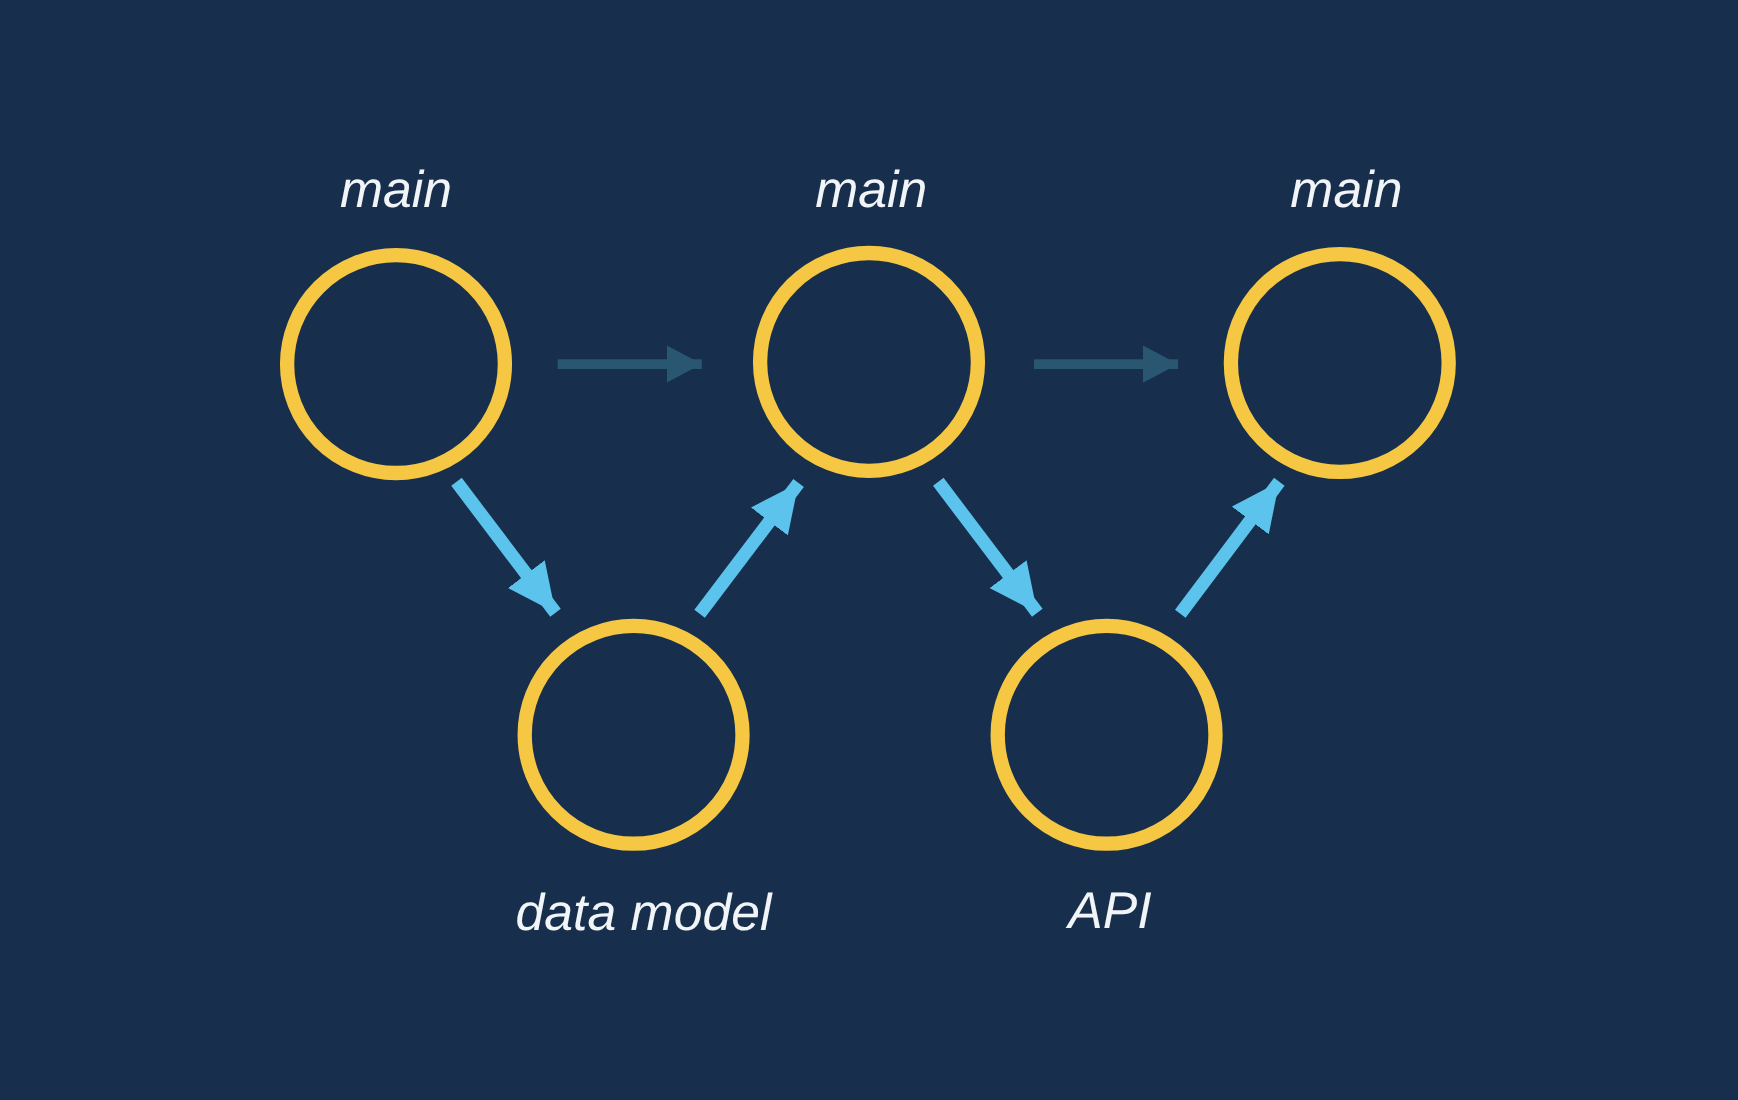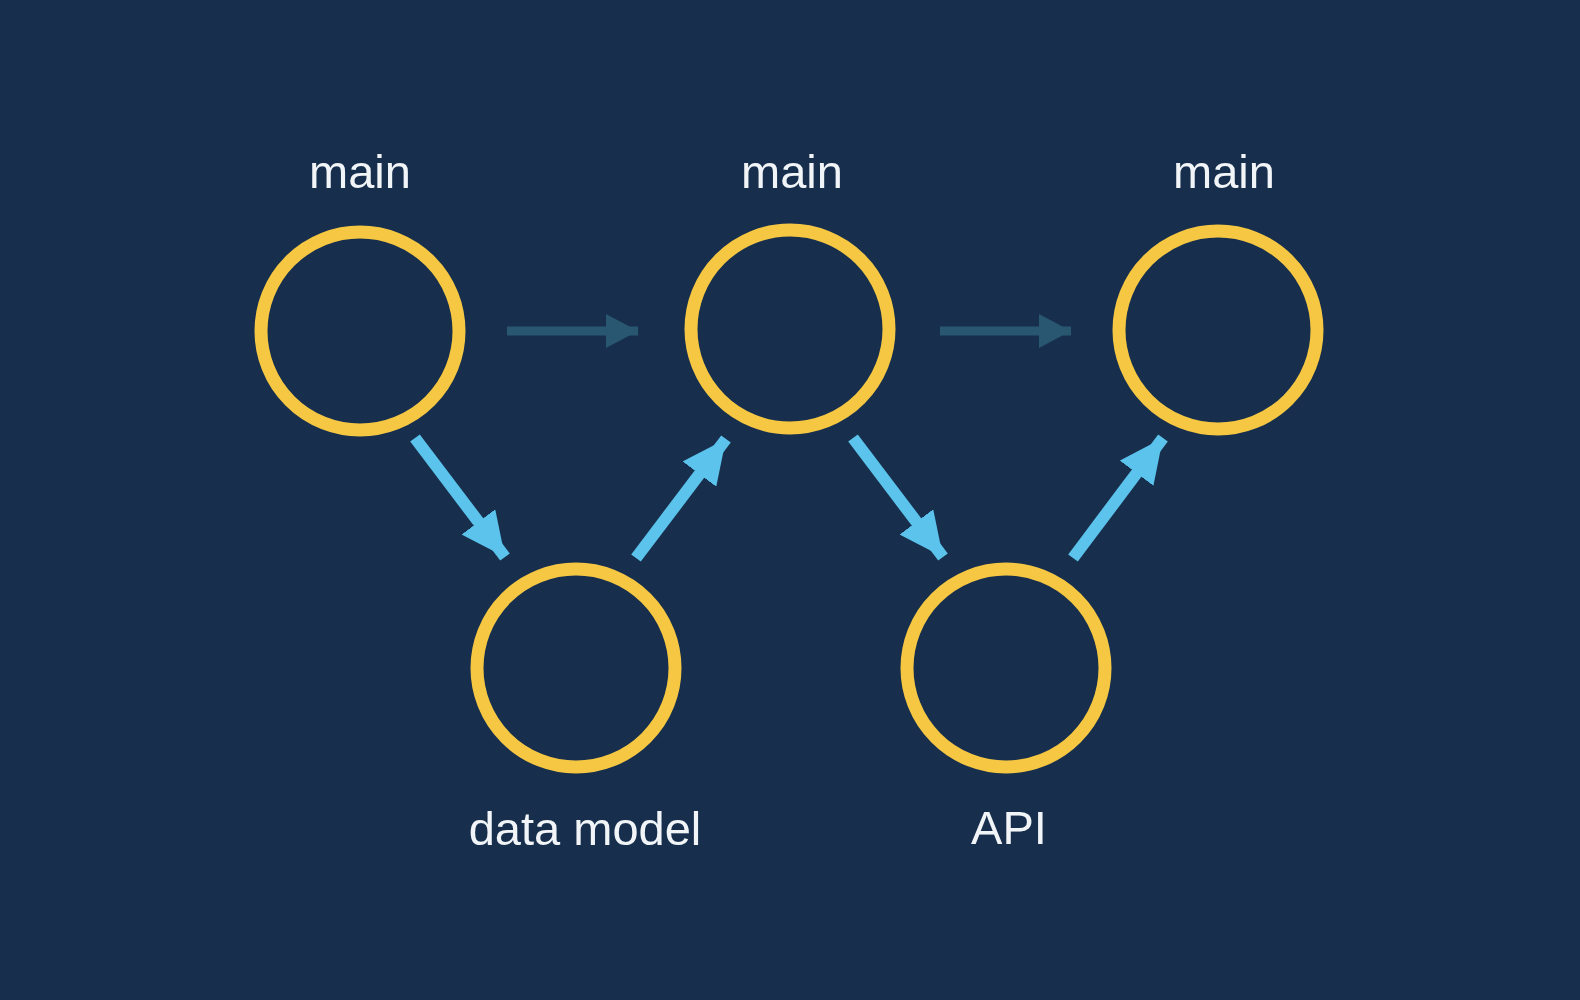--- a/index.html
+++ b/index.html
@@ -14,20 +14,21 @@
     width: 1580px;
     height: 1000px;
     overflow: hidden;
     background: var(--background);
     font-family: "Liberation Sans", sans-serif;
   }
   .stage {
     width: 1508px;
     height: 1000px;
     background: var(--background);
+    font-style: italic;
   }
   svg { display: block; }
   .node {
     fill: none;
     stroke: var(--node-ring);
     stroke-width: 13;
   }
   .arrow-main {
     stroke: var(--main-arrow);
     stroke-width: 9;

